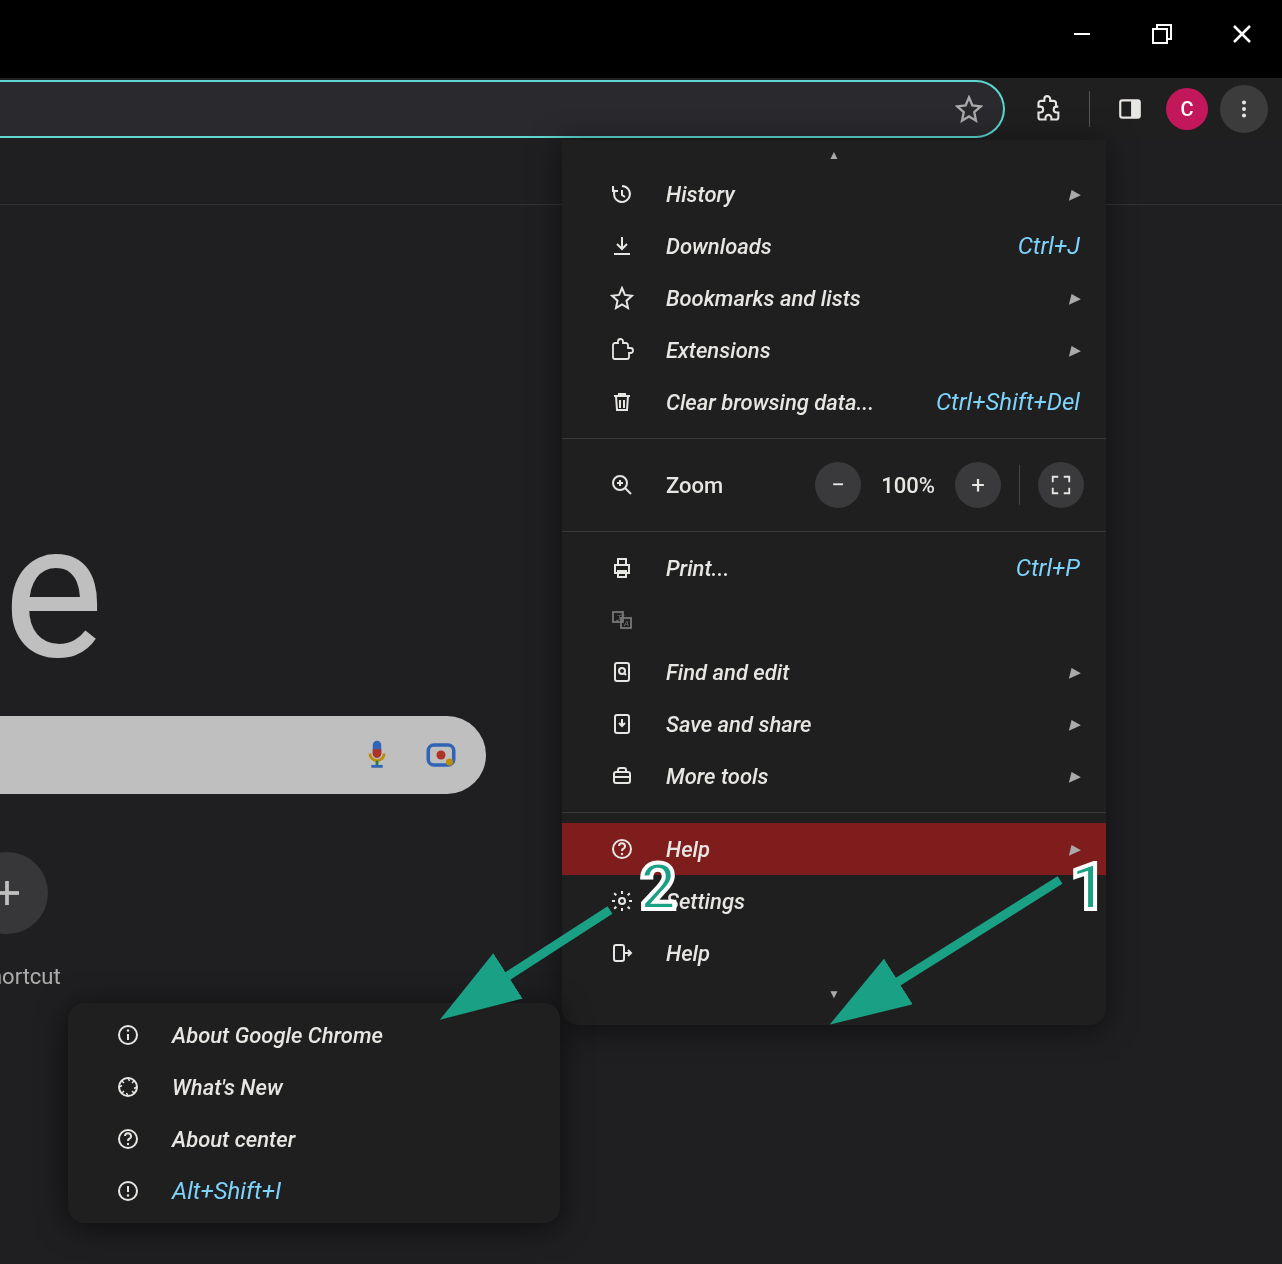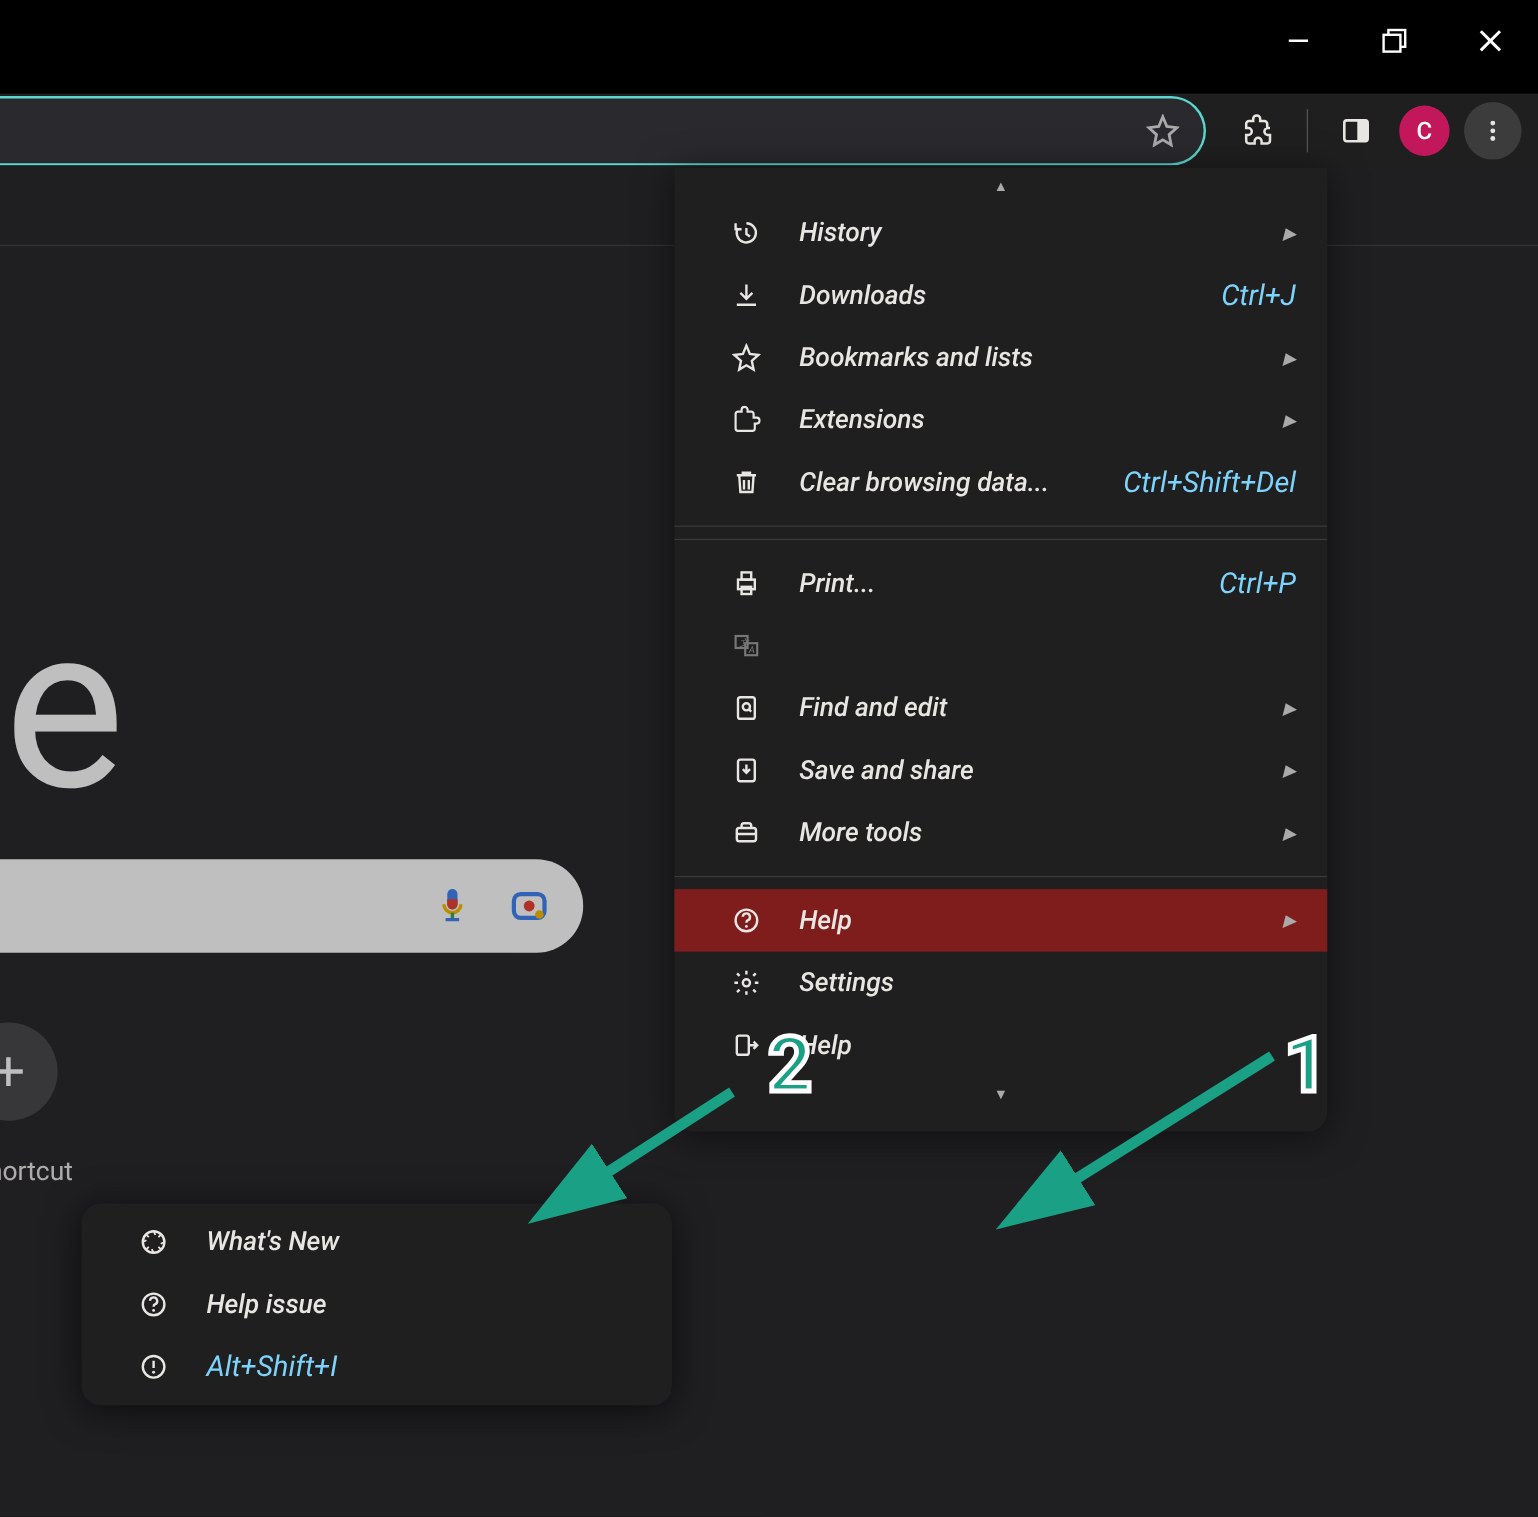--- a/index.html
+++ b/index.html
@@ -390,20 +390,42 @@
         <span class="mi-icon">
           <svg width="24" height="24" viewBox="0 0 24 24">
             <path d="M4 6h16M9 6V4h6v2M6 6l1 14h10l1-14M10 10v8M14 10v8" fill="none" stroke="#e8e6e3" stroke-width="2"></path>
           </svg>
         </span>
         <span class="mi-label">Clear browsing data...</span>
         <span class="mi-shortcut">Ctrl+Shift+Del</span>
       </div>
     </div>
   <div class="menu-sep"></div>
+  <div class="zoom-row">
+    <span class="mi-icon">
+      <svg width="24" height="24" viewBox="0 0 24 24">
+          <circle cx="10" cy="10" r="7" fill="none" stroke="#e8e6e3" stroke-width="2"></circle>
+          <line x1="15" y1="15" x2="21" y2="21" stroke="#e8e6e3" stroke-width="2"></line>
+          <line x1="7" y1="10" x2="13" y2="10" stroke="#e8e6e3" stroke-width="2"></line>
+          <line x1="10" y1="7" x2="10" y2="13" stroke="#e8e6e3" stroke-width="2"></line>
+        </svg>
+    </span>
+    <span class="zoom-label">Zoom</span>
+    <div class="zoom-controls">
+      <div class="zoom-btn">−</div>
+      <div class="zoom-value">100%</div>
+      <div class="zoom-btn">+</div>
+      <div class="zoom-sep"></div>
+      <div class="zoom-btn">
+        <svg width="22" height="22" viewBox="0 0 24 24">
+            <path d="M3 9V3h6M15 3h6v6M21 15v6h-6M9 21H3v-6" fill="none" stroke="#e8e6e3" stroke-width="2"></path>
+          </svg>
+      </div>
+    </div>
+  </div>
   <div class="menu-sep"></div>
   <div id="menu-section2">
       <div class="menu-item">
         <span class="mi-icon">
           <svg width="24" height="24" viewBox="0 0 24 24">
             <rect x="5" y="9" width="14" height="8" fill="none" stroke="#e8e6e3" stroke-width="2"></rect>
             <rect x="8" y="3" width="8" height="6" fill="none" stroke="#e8e6e3" stroke-width="2"></rect>
             <rect x="8" y="15" width="8" height="6" fill="none" stroke="#e8e6e3" stroke-width="2"></rect>
           </svg>
         </span>
@@ -487,34 +509,44 @@
     </div>
   <div class="scroll-triangle">▼</div>
 </div>
 
 <div class="submenu">
   <div id="submenu-items">
       <div class="menu-item">
         <span class="mi-icon">
           <svg width="24" height="24" viewBox="0 0 24 24">
             <circle cx="12" cy="12" r="9" fill="none" stroke="#e8e6e3" stroke-width="2"></circle>
+            <line x1="12" y1="11" x2="12" y2="17" stroke="#e8e6e3" stroke-width="2"></line>
+            <circle cx="12" cy="7.5" r="1.2" fill="#e8e6e3"></circle>
+          </svg>
+        </span>
+        <span class="mi-label">About Google Chrome</span>
+      </div>
+      <div class="menu-item">
+        <span class="mi-icon">
+          <svg width="24" height="24" viewBox="0 0 24 24">
+            <circle cx="12" cy="12" r="9" fill="none" stroke="#e8e6e3" stroke-width="2"></circle>
             <path d="M12 3l1.5 3M12 21l-1.5-3M3 12l3-1.5M21 12l-3 1.5M6 6l2 2M18 18l-2-2M18 6l-2 2M6 18l2-2" stroke="#e8e6e3" stroke-width="1.5"></path>
           </svg>
         </span>
         <span class="mi-label">What's New</span>
       </div>
       <div class="menu-item">
         <span class="mi-icon">
           <svg width="24" height="24" viewBox="0 0 24 24">
             <circle cx="12" cy="12" r="9" fill="none" stroke="#e8e6e3" stroke-width="2"></circle>
             <path d="M9 9a3 3 0 1 1 4 3c-1 .5-1 1-1 2" fill="none" stroke="#e8e6e3" stroke-width="2"></path>
             <circle cx="12" cy="17" r="1.2" fill="#e8e6e3"></circle>
           </svg>
         </span>
-        <span class="mi-label">Help issue</span>
+        <span class="mi-label">About center</span>
       </div>
       <div class="menu-item">
         <span class="mi-icon">
           <svg width="24" height="24" viewBox="0 0 24 24">
             <circle cx="12" cy="12" r="9" fill="none" stroke="#e8e6e3" stroke-width="2"></circle>
             <line x1="12" y1="7" x2="12" y2="13" stroke="#e8e6e3" stroke-width="2"></line>
             <circle cx="12" cy="16.5" r="1.2" fill="#e8e6e3"></circle>
           </svg>
         </span>
         <span class="mi-shortcut">Alt+Shift+I</span>

